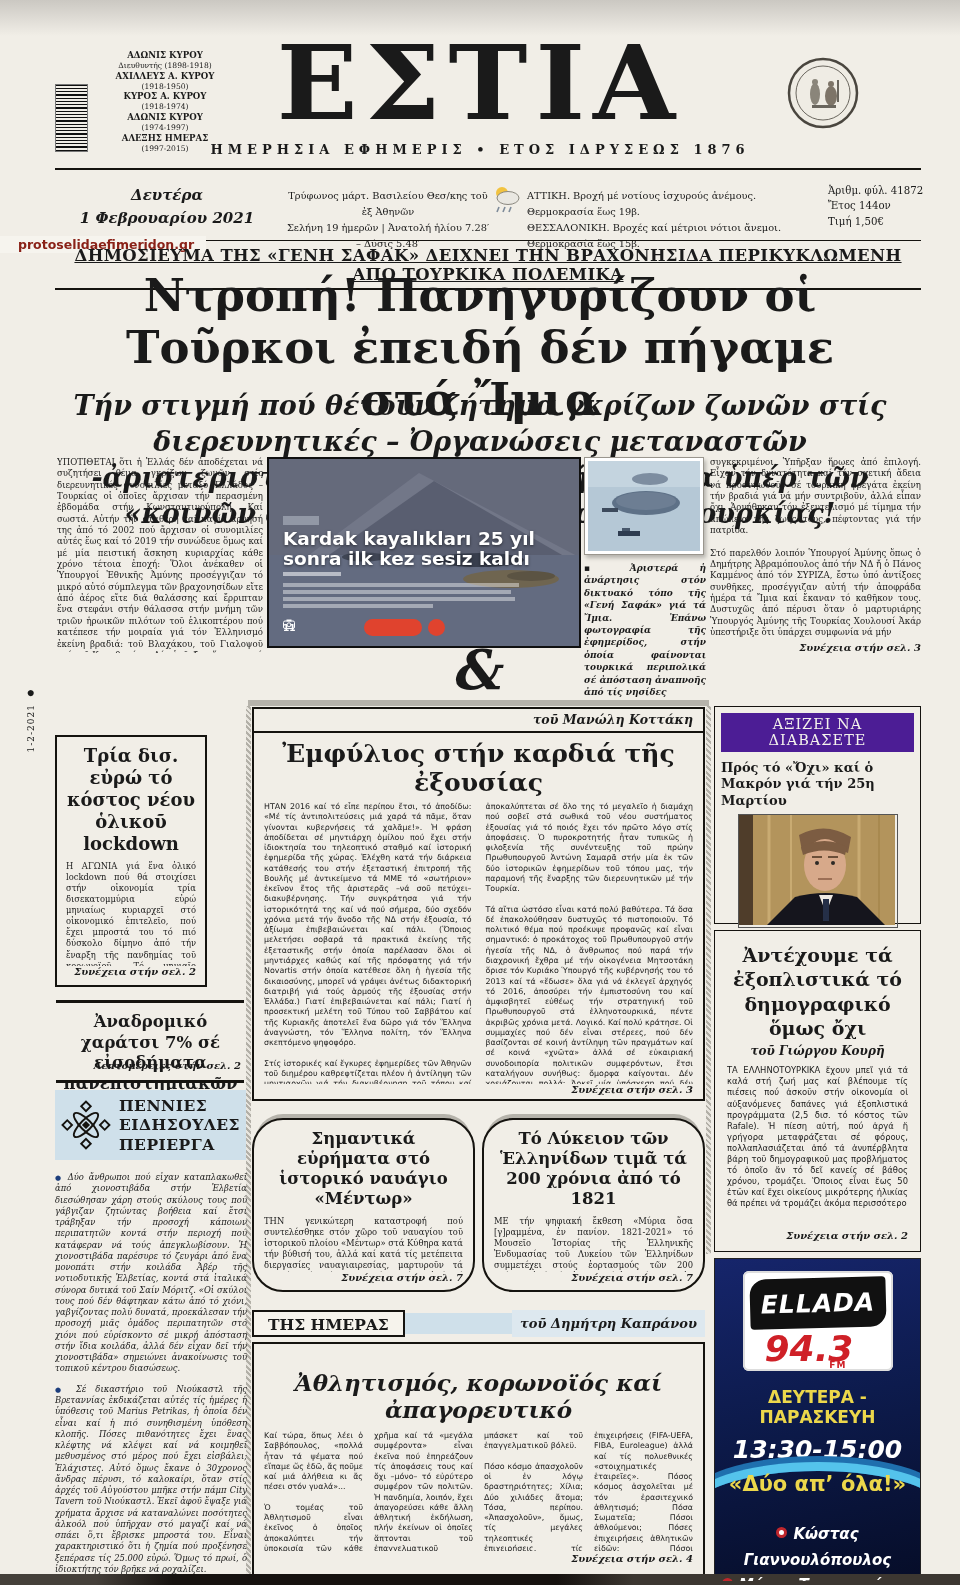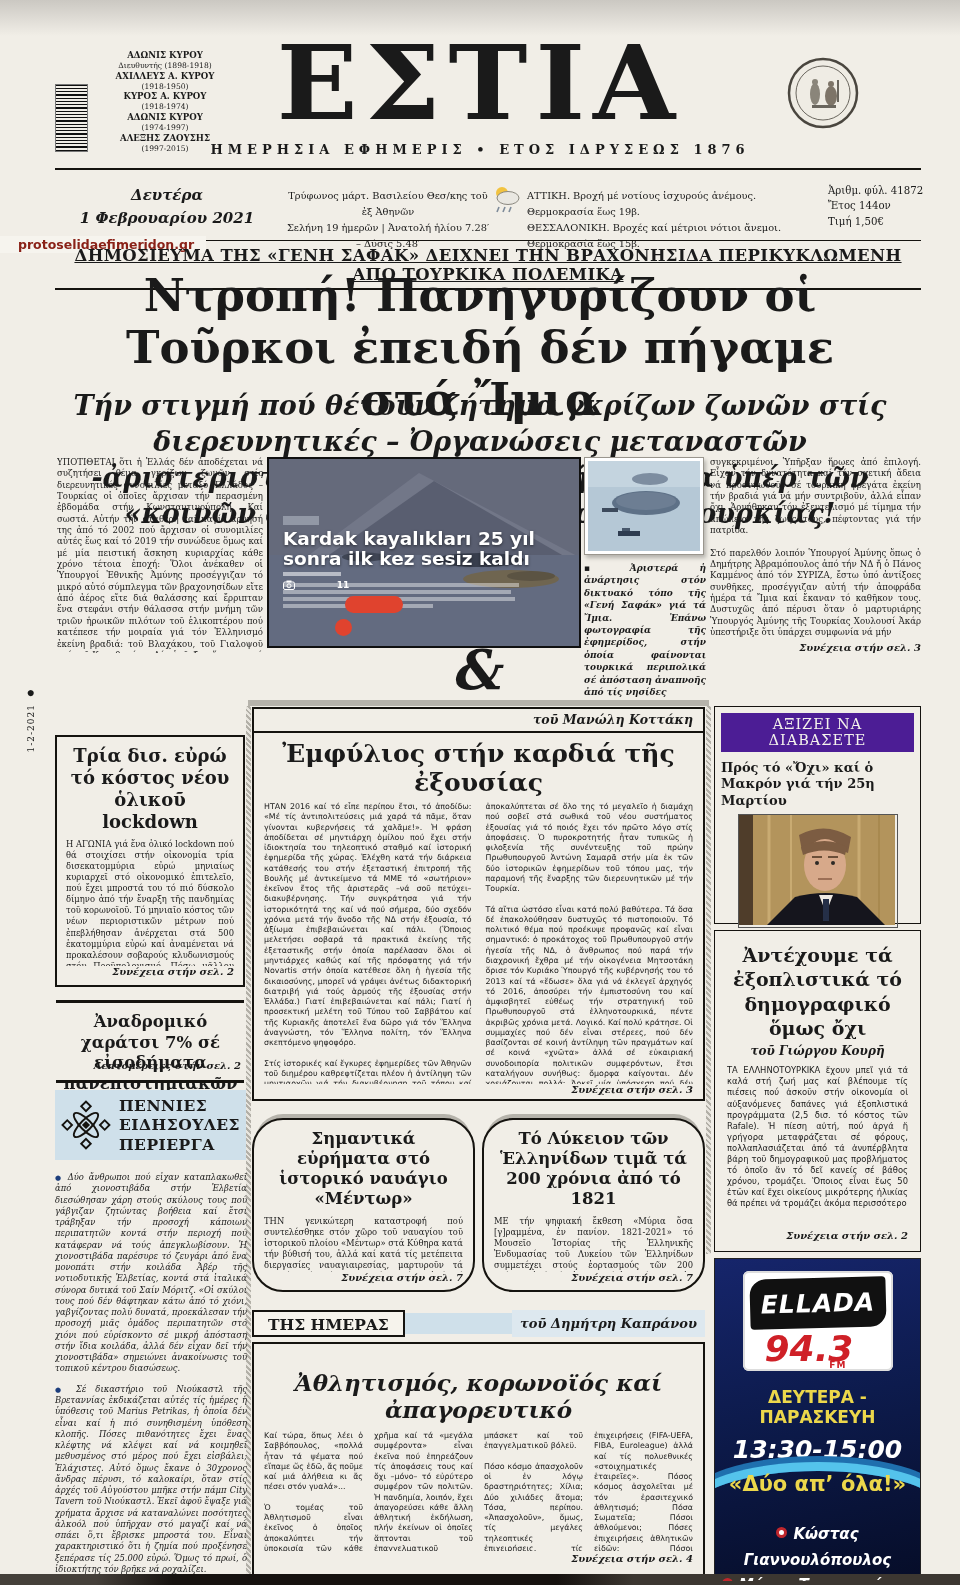--- a/index.html
+++ b/index.html
@@ -52,39 +52,39 @@
   .lead-right .txt{font-size:8.6px;line-height:1.32;flex:1;overflow:hidden;}
   .turkish{left:267px;top:457px;width:310px;height:187px;border:2px solid #101010;background:#5960722;}
   .turkish svg{position:absolute;inset:0;}
   .tk-tag{position:absolute;left:14px;top:57px;width:36px;height:9px;background:#9aa0ae;opacity:.85;}
   .tk-headline{position:absolute;left:14px;top:70px;width:260px;color:#fff;
        font:bold 18.5px "DejaVu Sans","Liberation Sans",sans-serif;line-height:1.08;
        text-shadow:0 1px 3px rgba(0,0,0,.55);}
   .tk-meta{position:absolute;left:14px;top:113px;width:58px;height:4px;background:rgba(255,255,255,.55);}
   .tk-line{position:absolute;left:14px;height:3.5px;background:rgba(255,255,255,.42);}
   .tk-foot{position:absolute;left:14px;bottom:10px;display:flex;align-items:center;gap:6px;color:#fff;
-       font:bold 9px "DejaVu Sans","Liberation Sans",sans-serif;flex-direction:column;}
+       font:bold 9px "DejaVu Sans","Liberation Sans",sans-serif;}
   .tk-pill{width:58px;height:17px;border-radius:9px;background:#e0432e;margin-left:62px;}
   .tk-dot{width:17px;height:17px;border-radius:50%;background:#e0432e;}
   .inset{left:584px;top:457px;width:120px;height:98px;background:#fff;border:1px solid #9a968e;
        box-shadow:2px 3px 4px rgba(0,0,0,.25);padding:3px;box-sizing:border-box;}
   .lead-caption{left:584px;top:562px;width:122px;font-weight:bold;font-style:italic;
        font-size:9px;line-height:1.38;text-align:justify;}
   .lead-caption::before{content:"▪ ";font-style:normal;}
 
   .amp{left:420px;top:638px;width:120px;text-align:center;font-size:54px;font-style:italic;font-weight:bold;}
   .side-date{left:26px;top:688px;font-size:9px;letter-spacing:1px;
        writing-mode:vertical-rl;transform:rotate(180deg);}
   .side-date::after{content:"●";font-size:8px;margin-top:6px;}
 
   .vdiv{width:5px;background:repeating-linear-gradient(45deg,#b3b0a8 0 2px,#e8e5de 2px 4px);}
   .hrule{border-top:3px solid #15130f;height:0;}
 
   
-  .lockdown{left:55px;top:735px;width:190px;height:252px;padding:8px 9px;}
+  .lockdown{left:55px;top:735px;width:152px;height:252px;padding:8px 9px;}
   .lockdown h3{margin:0 0 6px 0;font-size:18px;line-height:1.22;text-align:center;}
   .small-body{font-size:8.4px;line-height:1.32;}
   .charatsi-t{left:55px;top:1012px;width:191px;text-align:center;font-weight:bold;
        font-size:16.5px;line-height:1.25;}
   .charatsi-c{left:55px;top:1060px;width:186px;}
   .pennies{left:55px;top:1090px;width:191px;height:70px;background:#cfe0ea;display:flex;
        align-items:center;gap:8px;padding:4px 6px;box-sizing:border-box;}
   .pennies .pl{font-weight:bold;font-size:15.5px;line-height:1.25;letter-spacing:.5px;}
   .pennies-items{left:55px;top:1172px;width:192px;height:410px;overflow:hidden;
        font-style:italic;font-size:8.4px;line-height:1.34;}
@@ -164,21 +164,21 @@
 
   <div class="abs founders">
     <div class="fn">ΑΔΩΝΙΣ ΚΥΡΟΥ</div>
     <div class="fy">Διευθυντής (1898-1918)</div>
     <div class="fn">ΑΧΙΛΛΕΥΣ Α. ΚΥΡΟΥ</div>
     <div class="fy">(1918-1950)</div>
     <div class="fn">ΚΥΡΟΣ Α. ΚΥΡΟΥ</div>
     <div class="fy">(1918-1974)</div>
     <div class="fn">ΑΔΩΝΙΣ ΚΥΡΟΥ</div>
     <div class="fy">(1974-1997)</div>
-    <div class="fn">ΑΛΕΞΗΣ ΖΑΟΥΣΗΣ</div>
+    <div class="fn">ΑΛΕΞΗΣ ΗΜΕΡΑΣ</div>
     <div class="fy">(1997-2015)</div>
   </div>
   <div class="abs barcode"></div>
   <div class="abs brand">ΕΣΤΙΑ</div>
   <div class="abs seal">
     <svg width="74" height="74" viewBox="0 0 74 74">
       <circle cx="37" cy="37" r="34" fill="#efece4" stroke="#4a463f" stroke-width="2.5"></circle>
       <circle cx="37" cy="37" r="27" fill="none" stroke="#6a665e" stroke-width="1"></circle>
       <ellipse cx="29" cy="38" rx="5" ry="11" fill="#8a857a"></ellipse>
       <ellipse cx="45" cy="40" rx="6" ry="10" fill="#7d7468"></ellipse>

